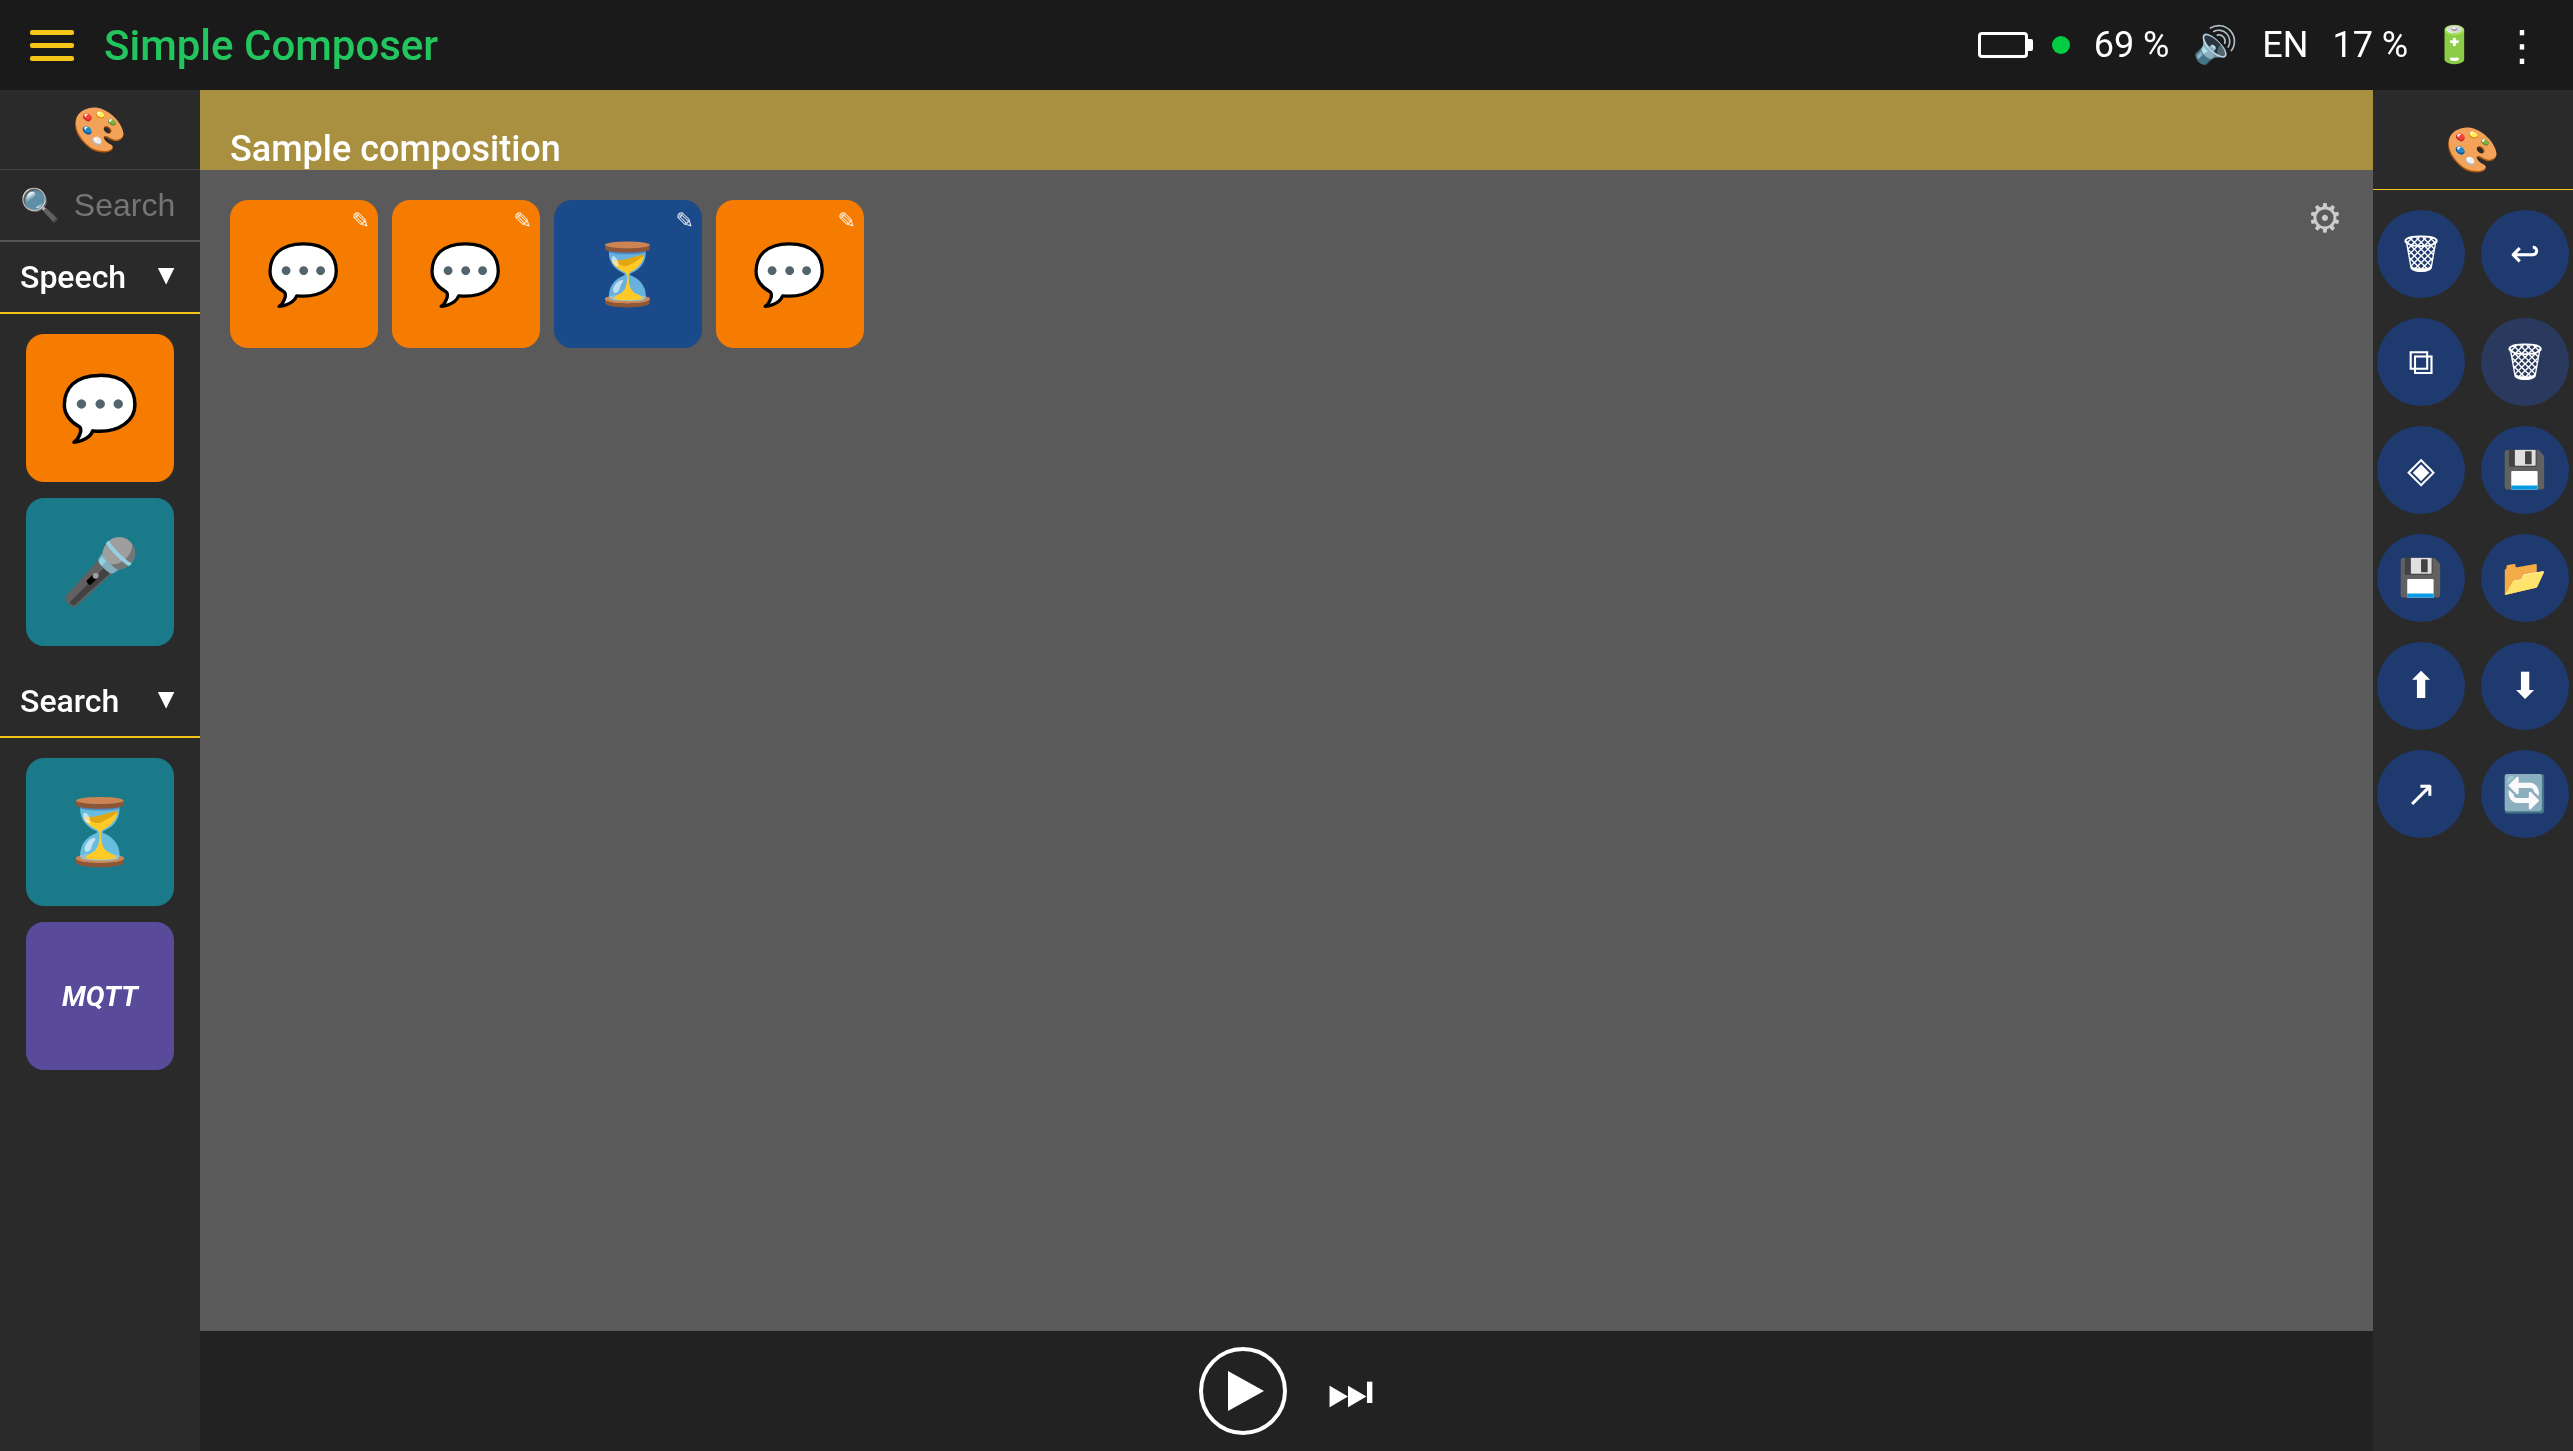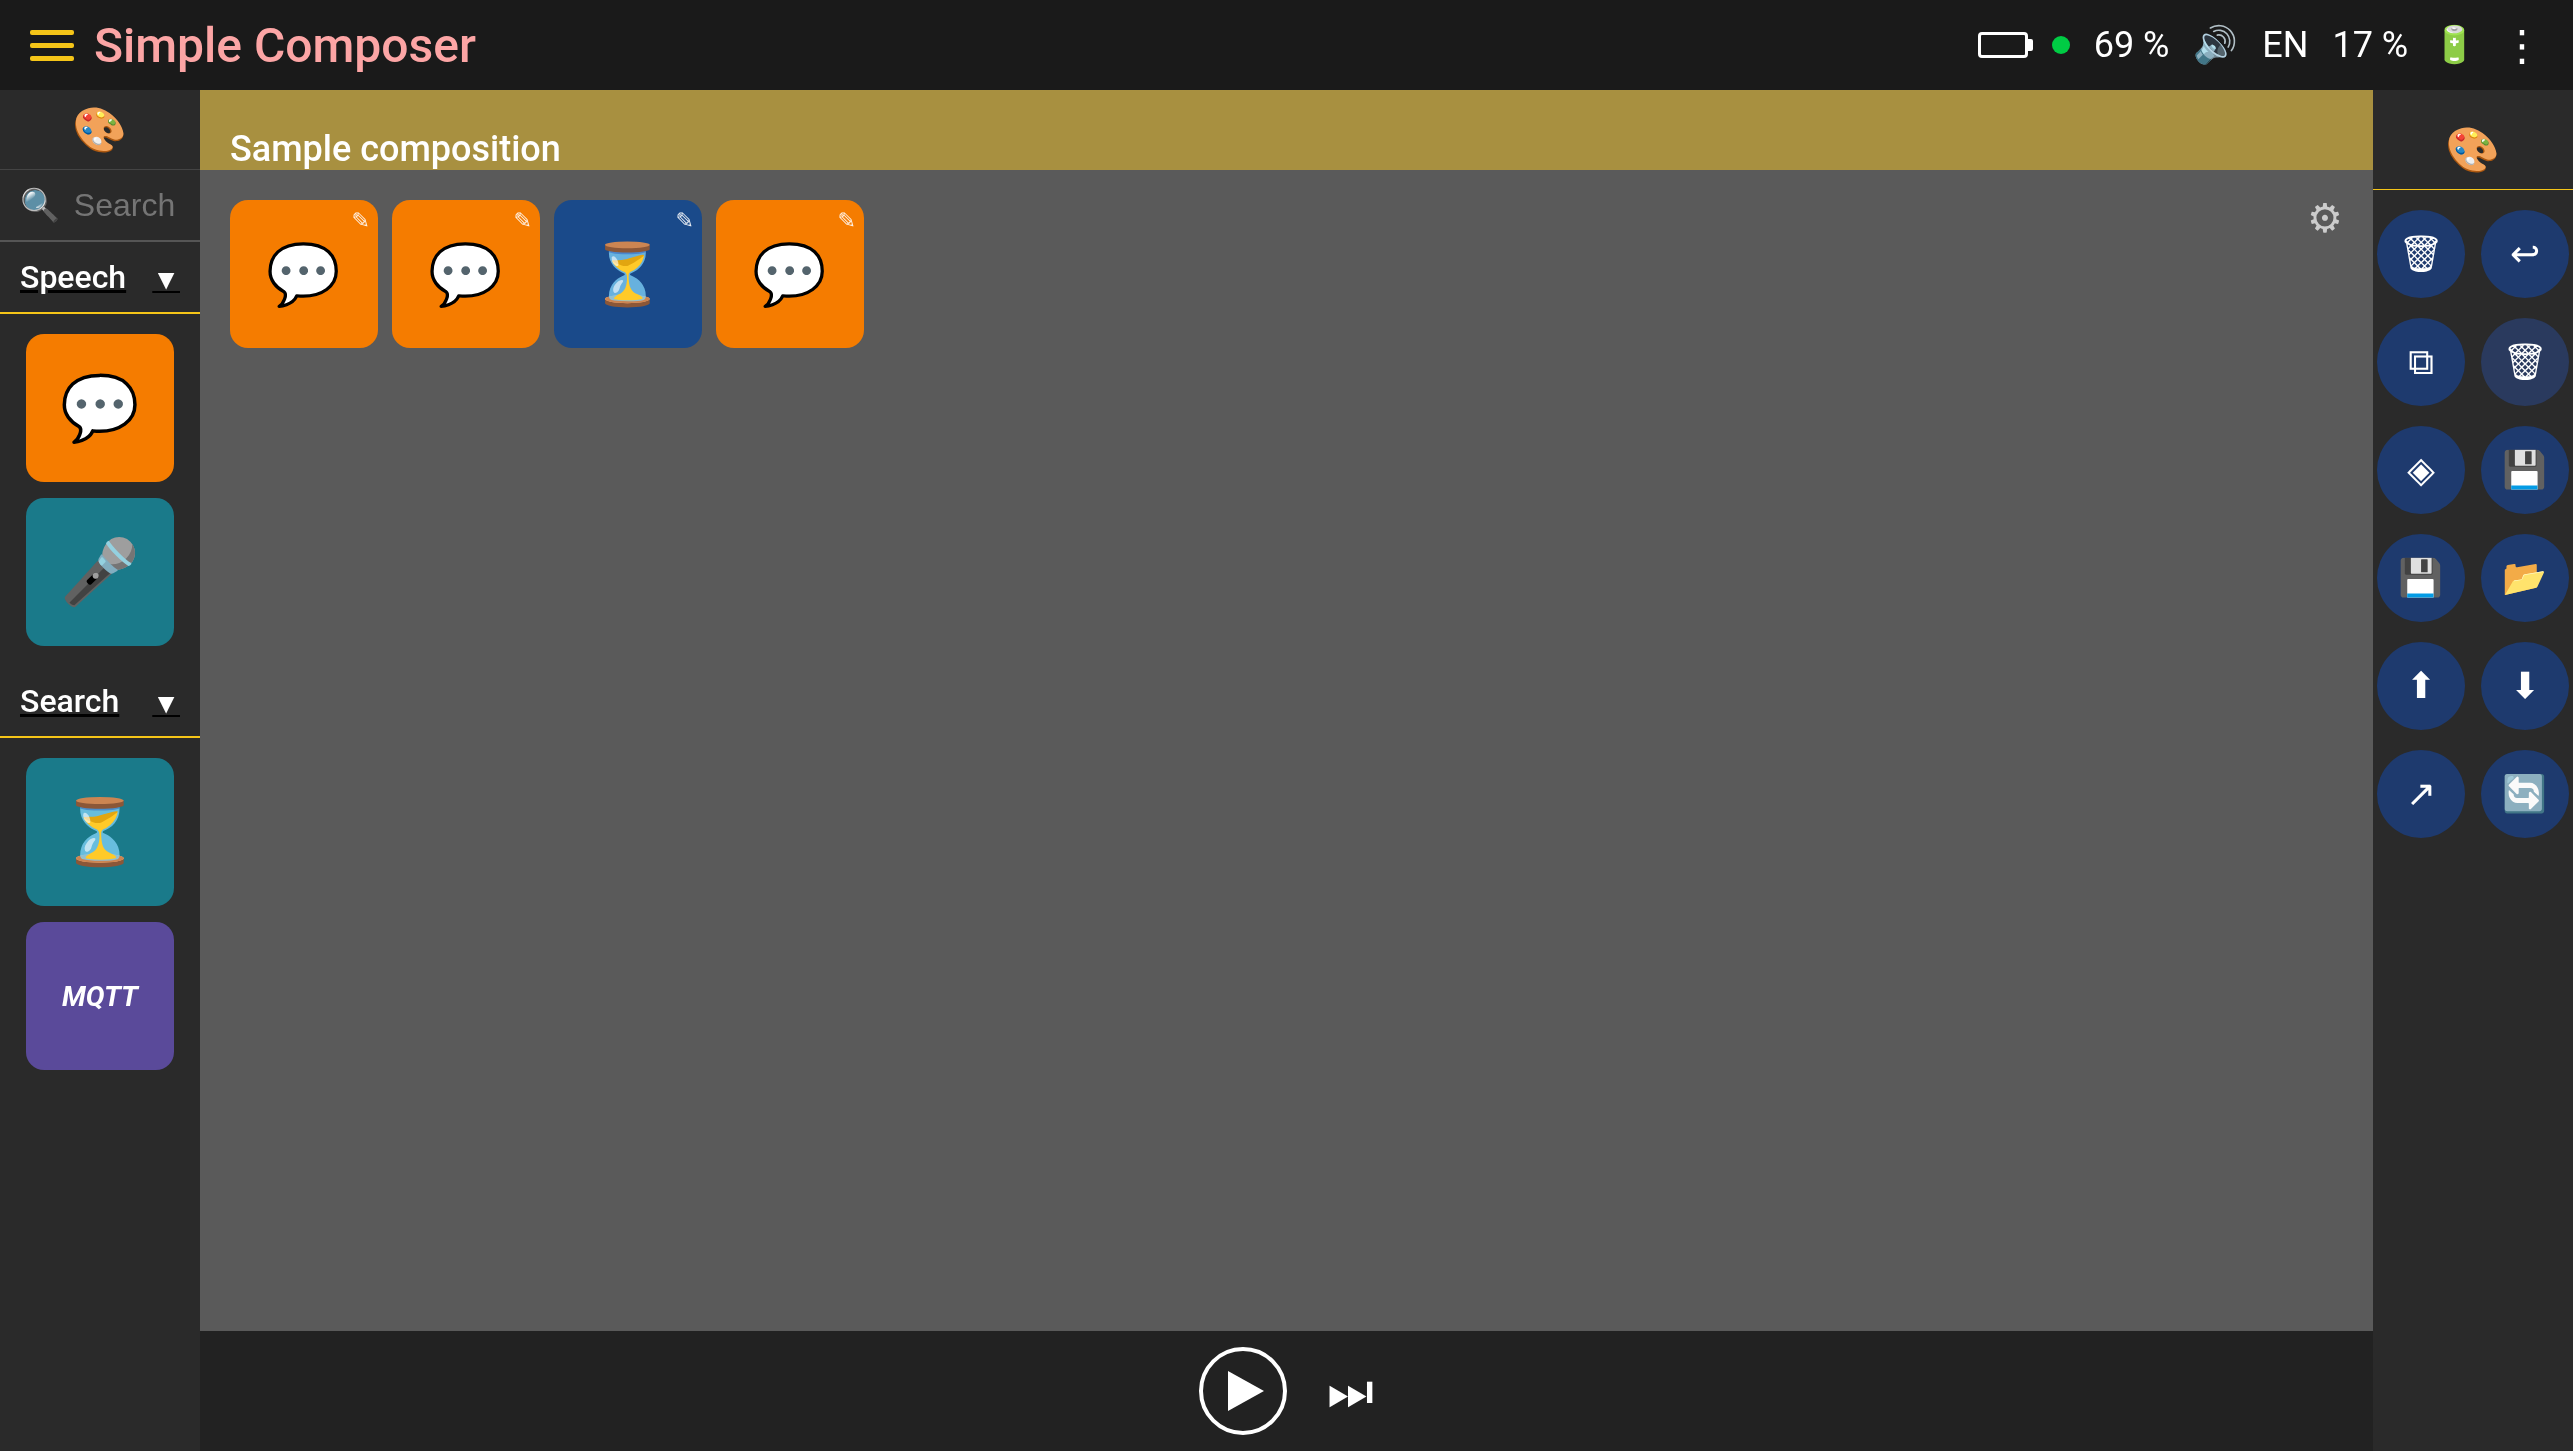--- a/index.html
+++ b/index.html
@@ -34,23 +34,24 @@
       cursor: pointer;
     }
     .hamburger-icon span {
       display: block;
       width: 44px;
       height: 5px;
       background: #f5c518;
       border-radius: 2px;
     }
     .app-title {
-      color: #fca5a5;
-      font-size: 48px;
+      color: #22c55e;
+      font-size: 42px;
       font-weight: 500;
+      margin-left: 10px;
     }
     .topbar-right {
       margin-left: auto;
       display: flex;
       align-items: center;
       gap: 24px;
       color: #ffffff;
       font-size: 36px;
     }
     .battery-icon {
@@ -128,26 +129,25 @@
       color: #fdba74;
       font-size: 32px;
       width: 100%;
     }
     .sidebar-section {
       display: flex;
       flex-direction: column;
     }
     .section-header {
       display: flex;
-      align-items: flex-end;
+      align-items: flex-start;
       justify-content: space-between;
       padding: 16px 20px;
       border-bottom: 2px solid #f5c518;
       cursor: pointer;
-      text-decoration: underline;
     }
     .section-title {
       color: #ffffff;
       font-size: 32px;
       font-weight: 500;
     }
     .chevron-icon {
       color: #ffffff;
       font-size: 28px;
     }

